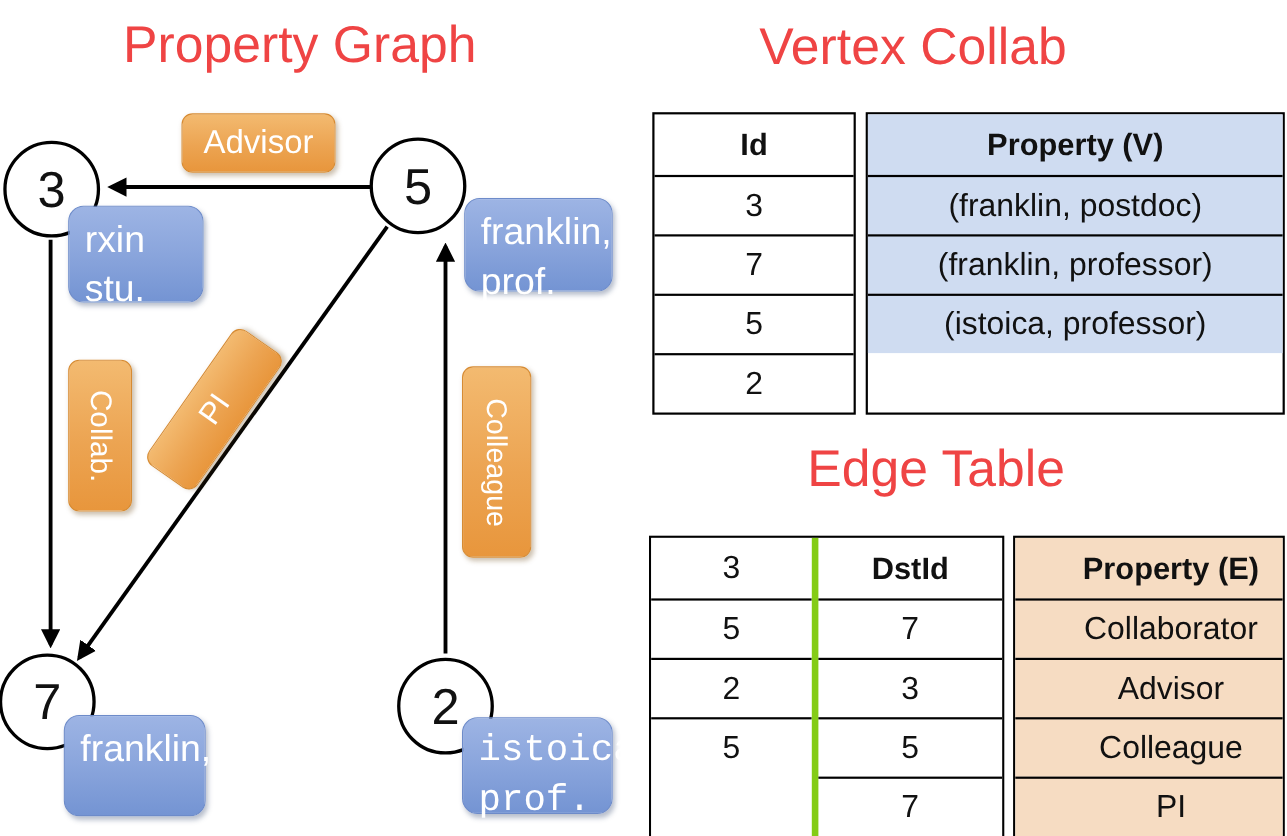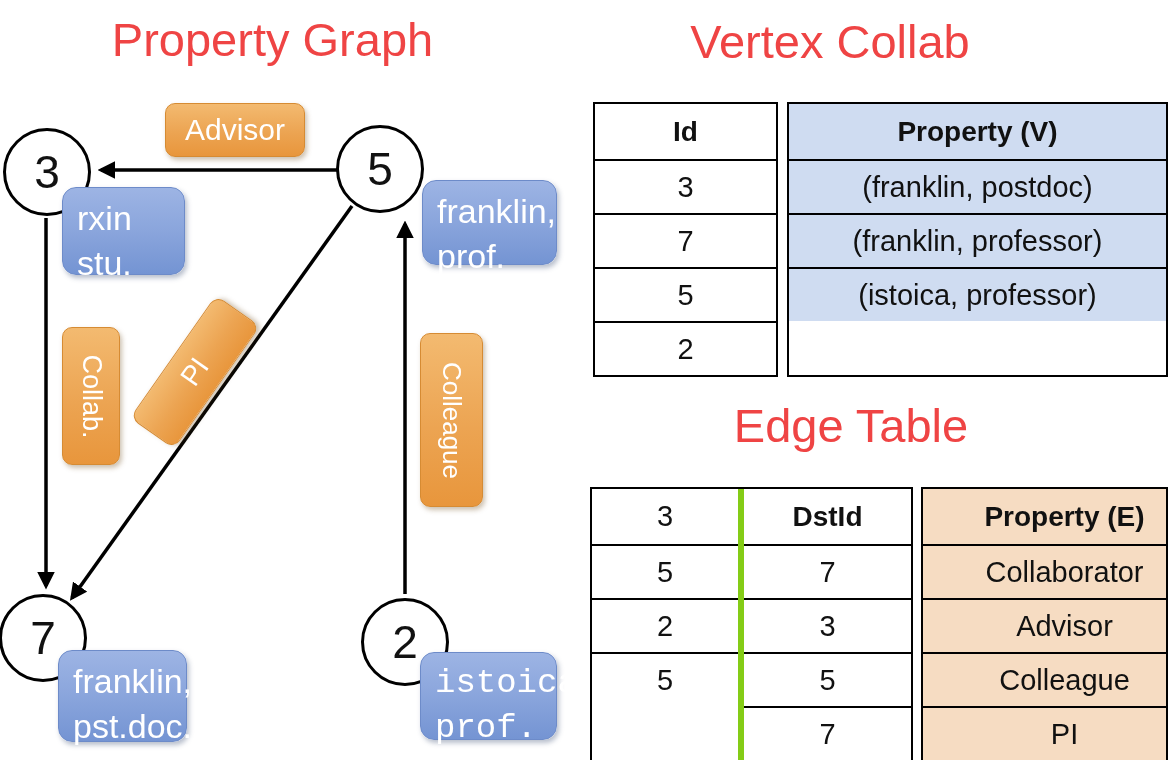--- a/index.html
+++ b/index.html
@@ -106,21 +106,20 @@
   <div class="vbox" style="left:62px;top:187px;width:123px;height:88px;">
     <div>rxin</div>
     <div>stu.</div>
   </div>
   <div class="vbox" style="left:422px;top:180px;width:135px;height:85px;">
     <div>franklin,</div>
     <div>prof.</div>
   </div>
   <div class="vbox" style="left:58px;top:650px;width:129px;height:92px;">
     <div>franklin,</div>
-    <div>pst.doc.</div>
   </div>
   <div class="vbox" style="left:420px;top:652px;width:137px;height:88px;font-family:Liberation Mono, monospace;">
     <div>istoica</div>
     <div>prof.</div>
   </div>
 
   <div class="tbl" style="left:593px;top:102px;gap:9px;">
     <div class="tcol" style="width:185px;">
       <div class="cell hdr">Id</div>
       <div class="cell">3</div>

